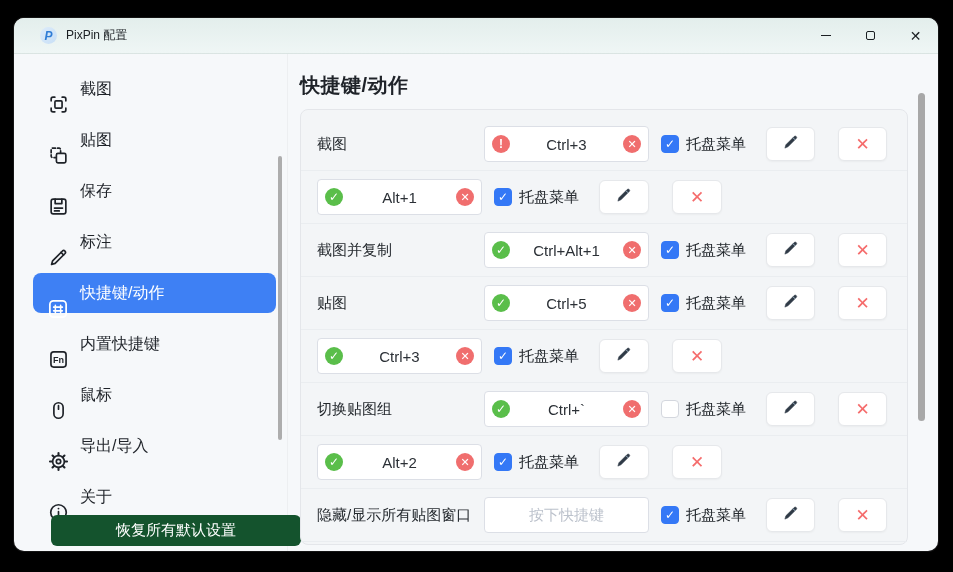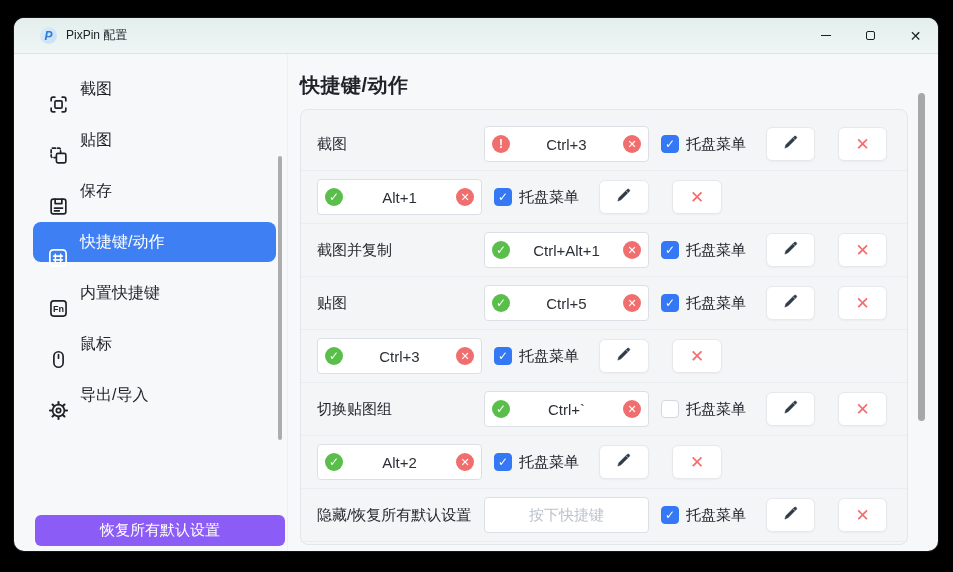--- a/index.html
+++ b/index.html
@@ -51,22 +51,22 @@
     color:#1F2329; font-size:16px; cursor:default;
   }
   .side-item .side-icon { width:22px; height:22px; display:flex; align-items:center; justify-content:center;margin-top:31px; }
   .side-item.selected { background:#3E80F4; color:#FFFFFF; }
   .side-item svg { display:block; }
   .side-scrollbar {
     position:absolute; left:264px; top:102px; width:4px; height:284px;
     background:#ADADAD; border-radius:2px;
   }
   .reset-btn {
-    position:absolute; left:21px; bottom:5px; width:250px; height:31px;
-    background:#8b5cf6; border:none; border-radius:6px;
+    position:absolute; left:37px; bottom:5px; width:250px; height:31px;
+    background:#14532d; border:none; border-radius:6px;
     color:#FFFFFF; font-size:15px; display:flex; align-items:center; justify-content:center;
     font-family:inherit;
   }
   
   .main { flex:1; position:relative; padding:18px 0 0 12px; min-width:0; }
   .main-title { font-size:20px; font-weight:600; color:#1F2329; letter-spacing:0.5px; }
   .panel {
     margin-top:10px; width:608px;
     background:#F3F5F7; border:1px solid #E4E6EA; border-radius:8px;
     padding:8px 0 2px 0;
@@ -164,20 +164,29 @@
           <div class="side-item">
     <span class="side-icon">
               <svg width="21" height="21" viewBox="0 0 20 20" fill="none" stroke="currentColor" stroke-width="1.6" stroke-linecap="round" stroke-linejoin="round">
       <rect x="3" y="3" width="14" height="14" rx="2"></rect>
       <path d="M6.8 3 v4.2 h6.4 V3"></path>
                 <path d="M6.2 11.5 h7.6 M6.2 14.2 h4.5"></path>
               </svg>
             </span>
     <span class="side-label">保存</span>
   </div>
+          <div class="side-item">
+    <span class="side-icon">
+              <svg width="21" height="21" viewBox="0 0 20 20" fill="none" stroke="currentColor" stroke-width="1.6" stroke-linecap="round" stroke-linejoin="round">
+      <path d="M3.4 16.6 L4.4 13.2 L13.8 3.8 A1.7 1.7 0 0 1 16.2 6.2 L6.8 15.6 Z"></path>
+      <path d="M12.4 5.2 l2.4 2.4"></path>
+              </svg>
+            </span>
+    <span class="side-label">标注</span>
+  </div>
           <div class="side-item selected">
     <span class="side-icon">
               <svg width="22" height="22" viewBox="0 0 20 20" fill="none" stroke="currentColor" stroke-width="1.6" stroke-linecap="round" stroke-linejoin="round">
       <rect x="2.6" y="2.6" width="14.8" height="14.8" rx="3.2"></rect>
       <path d="M7.6 6.5 v7 M12.4 6.5 v7 M6 8.3 h8 M6 11.7 h8" stroke-width="1.4"></path>
               </svg>
             </span>
     <span class="side-label">快捷键/动作</span>
   </div>
           <div class="side-item">
@@ -201,20 +210,30 @@
           <div class="side-item">
     <span class="side-icon">
               <svg width="21" height="21" viewBox="0 0 20 20" fill="none" stroke="currentColor" stroke-width="1.6" stroke-linecap="round" stroke-linejoin="round">
       <circle cx="10" cy="10" r="5.6"></circle>
                 <circle cx="10" cy="10" r="2.1"></circle>
       <path d="M10 1.9 V4 M10 16 v2.1 M1.9 10 H4 M16 10 h2.1 M4.3 4.3 l1.5 1.5 M14.2 14.2 l1.5 1.5 M15.7 4.3 l-1.5 1.5 M5.8 14.2 l-1.5 1.5" stroke-width="2"></path>
               </svg>
             </span>
     <span class="side-label">导出/导入</span>
   </div>
+          <div class="side-item">
+    <span class="side-icon">
+              <svg width="21" height="21" viewBox="0 0 20 20" fill="none" stroke="currentColor" stroke-width="1.6" stroke-linecap="round" stroke-linejoin="round">
+      <circle cx="10" cy="10" r="7.4"></circle>
+                <path d="M10 9.2 v4.6"></path>
+      <circle cx="10" cy="6.3" r="0.9" fill="currentColor" stroke="none"></circle>
+              </svg>
+            </span>
+    <span class="side-label">关于</span>
+  </div>
         </div>
       <div class="side-scrollbar"></div>
       <button class="reset-btn">恢复所有默认设置</button>
     </div>
 
     <div class="main">
       <div class="main-title">快捷键/动作</div>
       <div class="panel" id="hotkey-panel">
           <div class="hk-row">
     <div class="hk-label">截图</div>
@@ -368,21 +387,21 @@
           <path d="M3.2 16.8 L4.3 13.1 L13.5 3.9 a1.6 1.6 0 0 1 2.3 0 a1.6 1.6 0 0 1 0 2.3 L6.6 15.4 Z" fill="#2F3A46" stroke="#2F3A46" stroke-width="0.6" stroke-linejoin="round"></path>
           <path d="M12.2 5.2 l2.4 2.4" stroke="#9FB6C8" stroke-width="1.1"></path>
         </svg>
       </span>
     </div>
     <div class="icon-btn del-btn">
       <span>✕</span>
     </div>
   </div>
           <div class="hk-row">
-    <div class="hk-label">隐藏/恢复所有默认设置</div>
+    <div class="hk-label">隐藏/显示所有贴图窗口</div>
     <div class="hk-input">
       <span class="st-icon hidden-icon"></span>
       <span class="hk-value placeholder">按下快捷键</span>
       <span class="clear-icon hidden-icon"></span>
     </div>
     <div class="tray-group">
       <span class="checkbox checked">✓</span>
       <span class="tray-label">托盘菜单</span>
     </div>
     <div class="icon-btn edit-btn">

